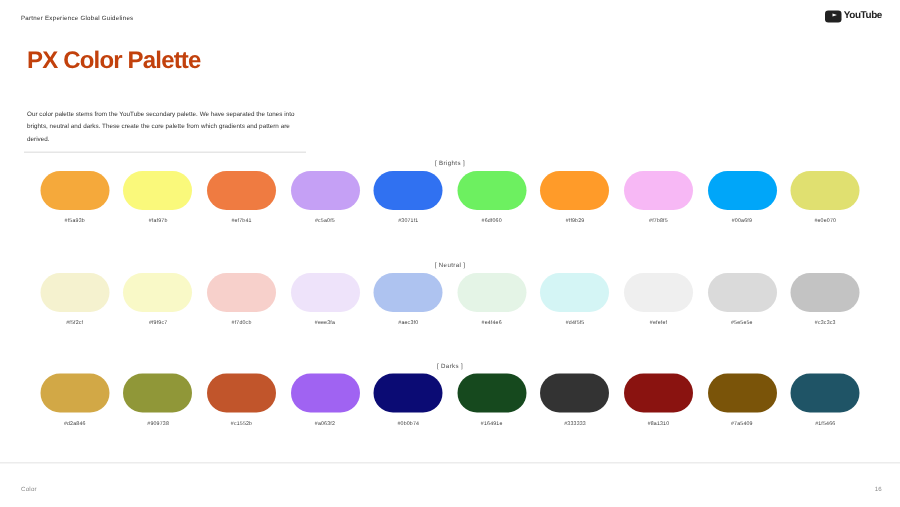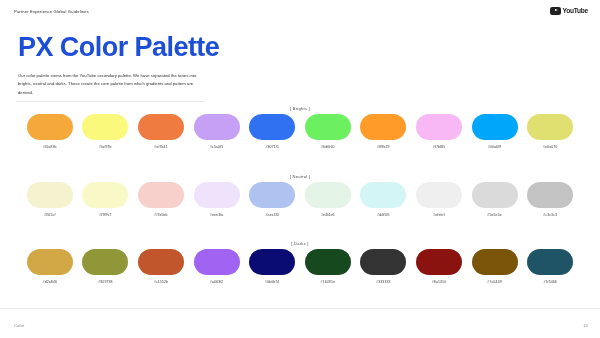--- a/index.html
+++ b/index.html
@@ -71,24 +71,24 @@
     font-weight: bold;
     letter-spacing: -0.25px;
     color: #212121;
   }
 
   
   .title {
     position: absolute;
     left: 18px;
     top: 32px;
-    font-size: 27px;
+    font-size: 16px;
     font-weight: bold;
     letter-spacing: -0.55px;
-    color: #1d4ed8;
+    color: #c2410c;
     margin: 0;
   }
   .intro {
     position: absolute;
     left: 18px;
     top: 68px;
     width: 186px;
     font-size: 4.2px;
     line-height: 1.95;
     color: #2f2f2f;

